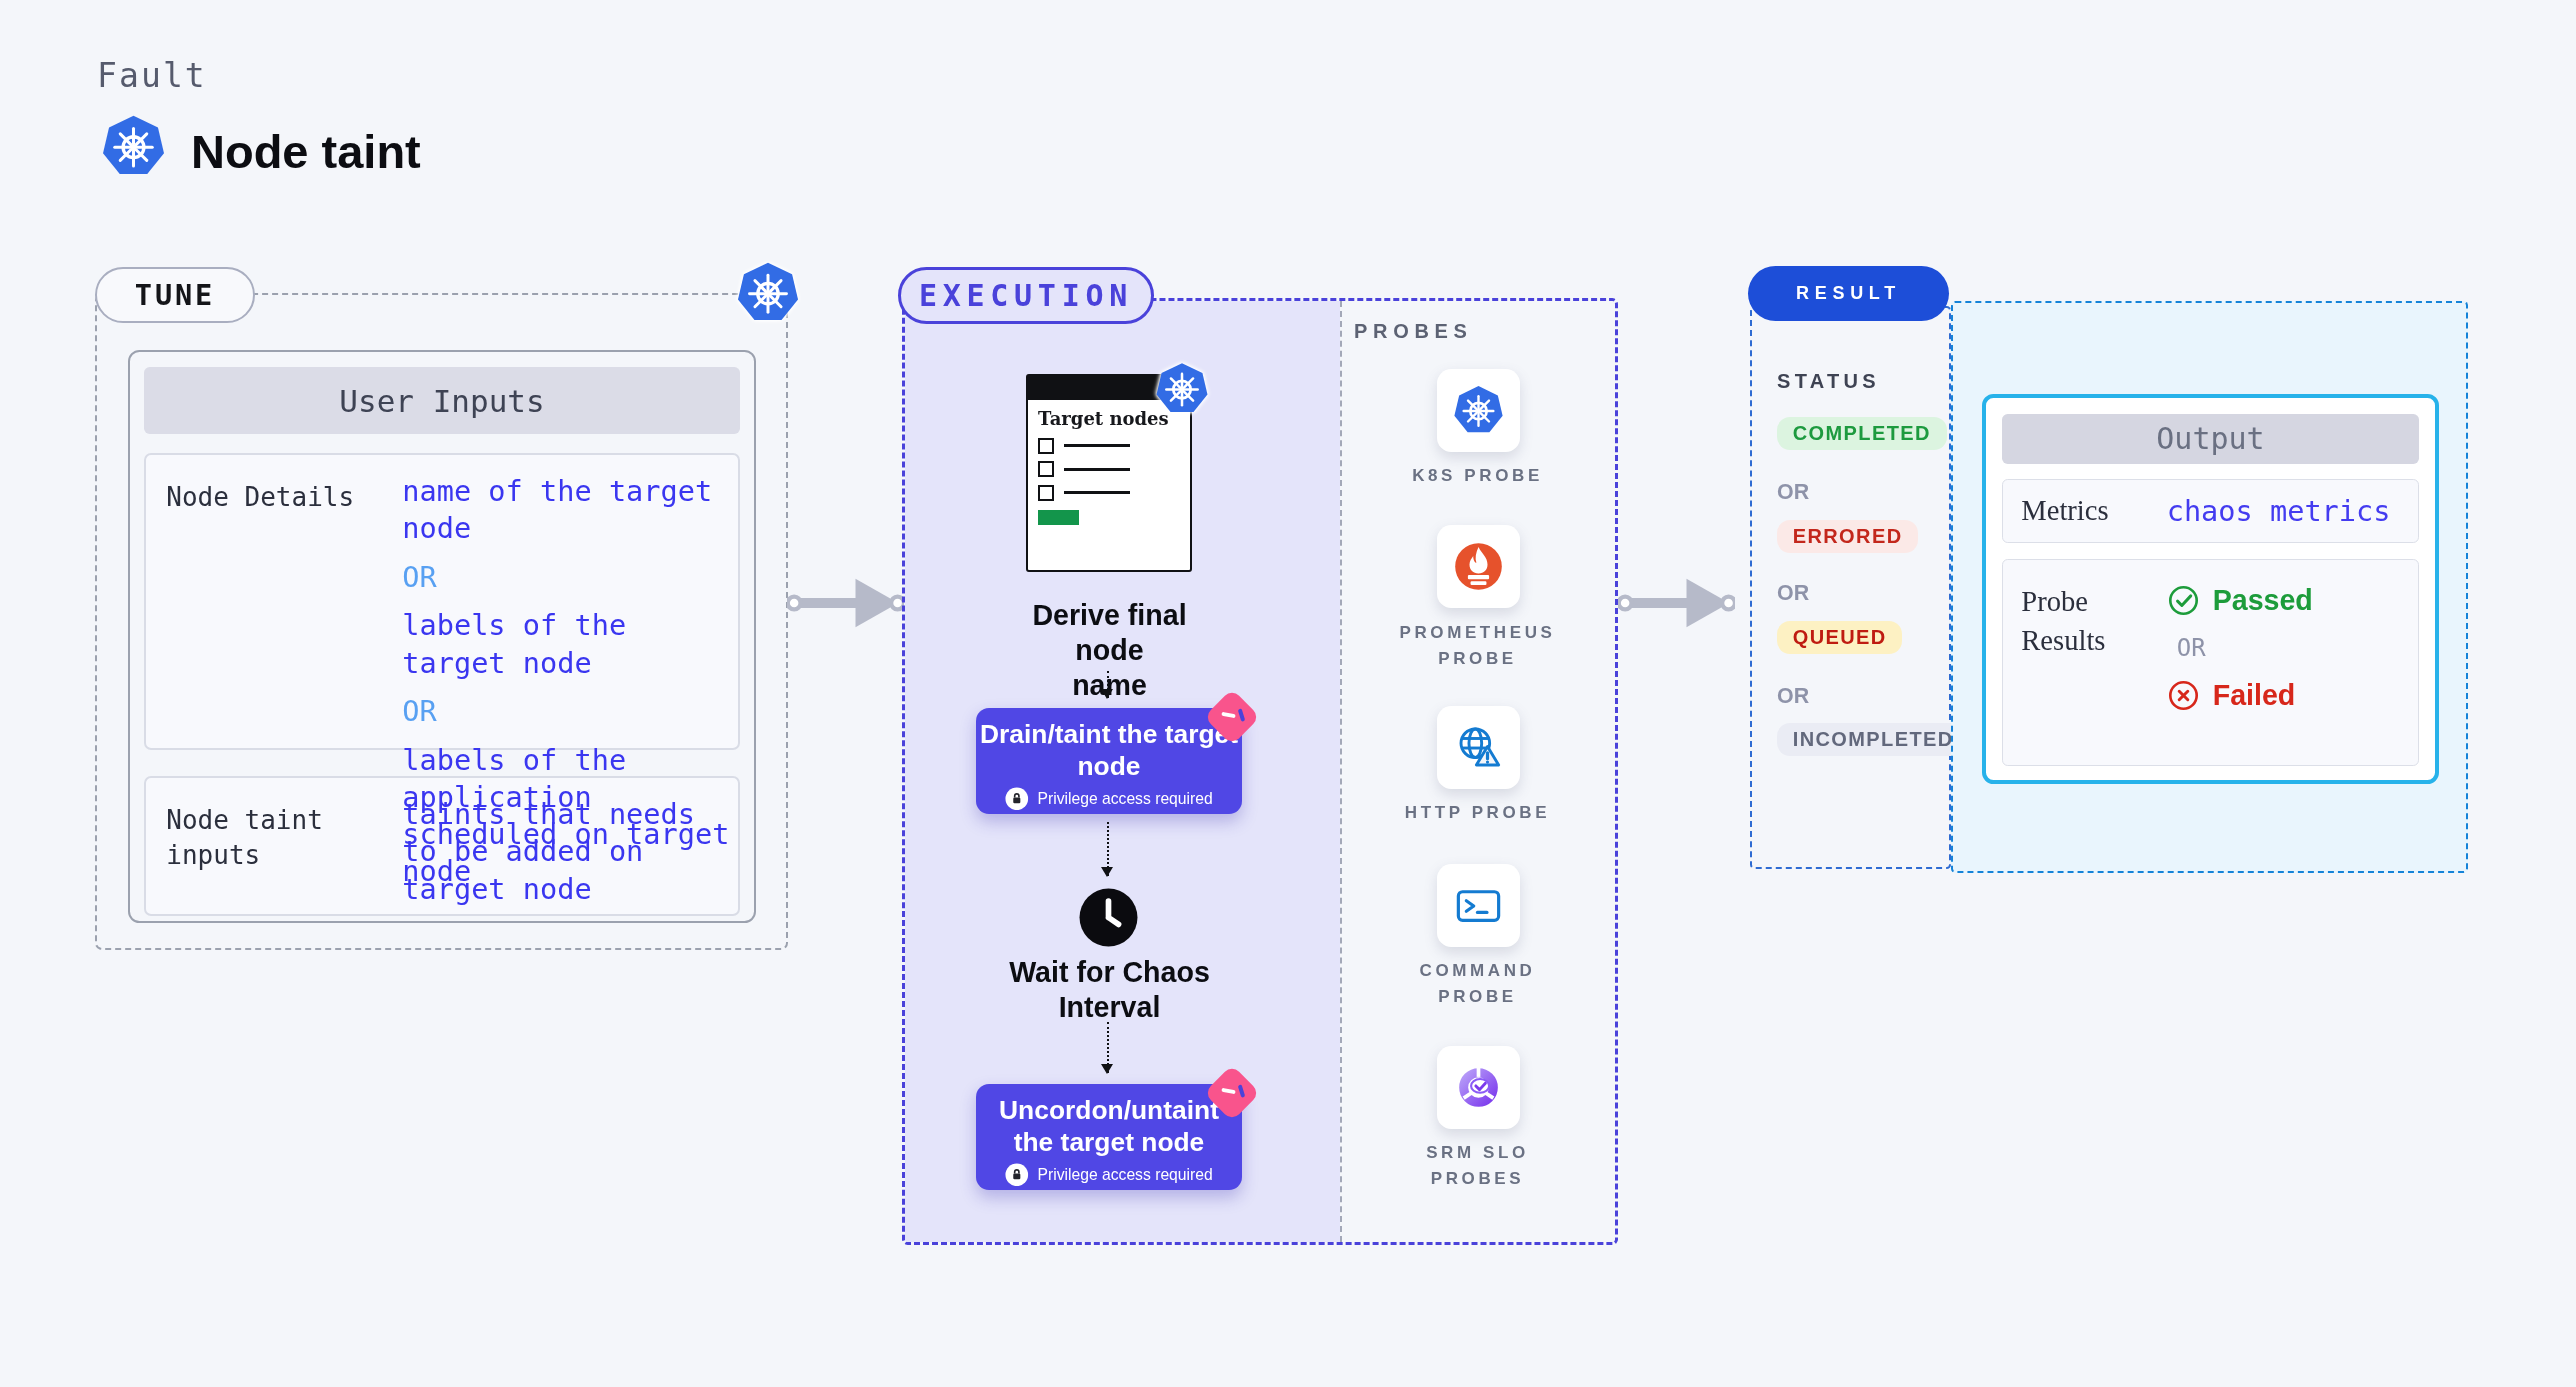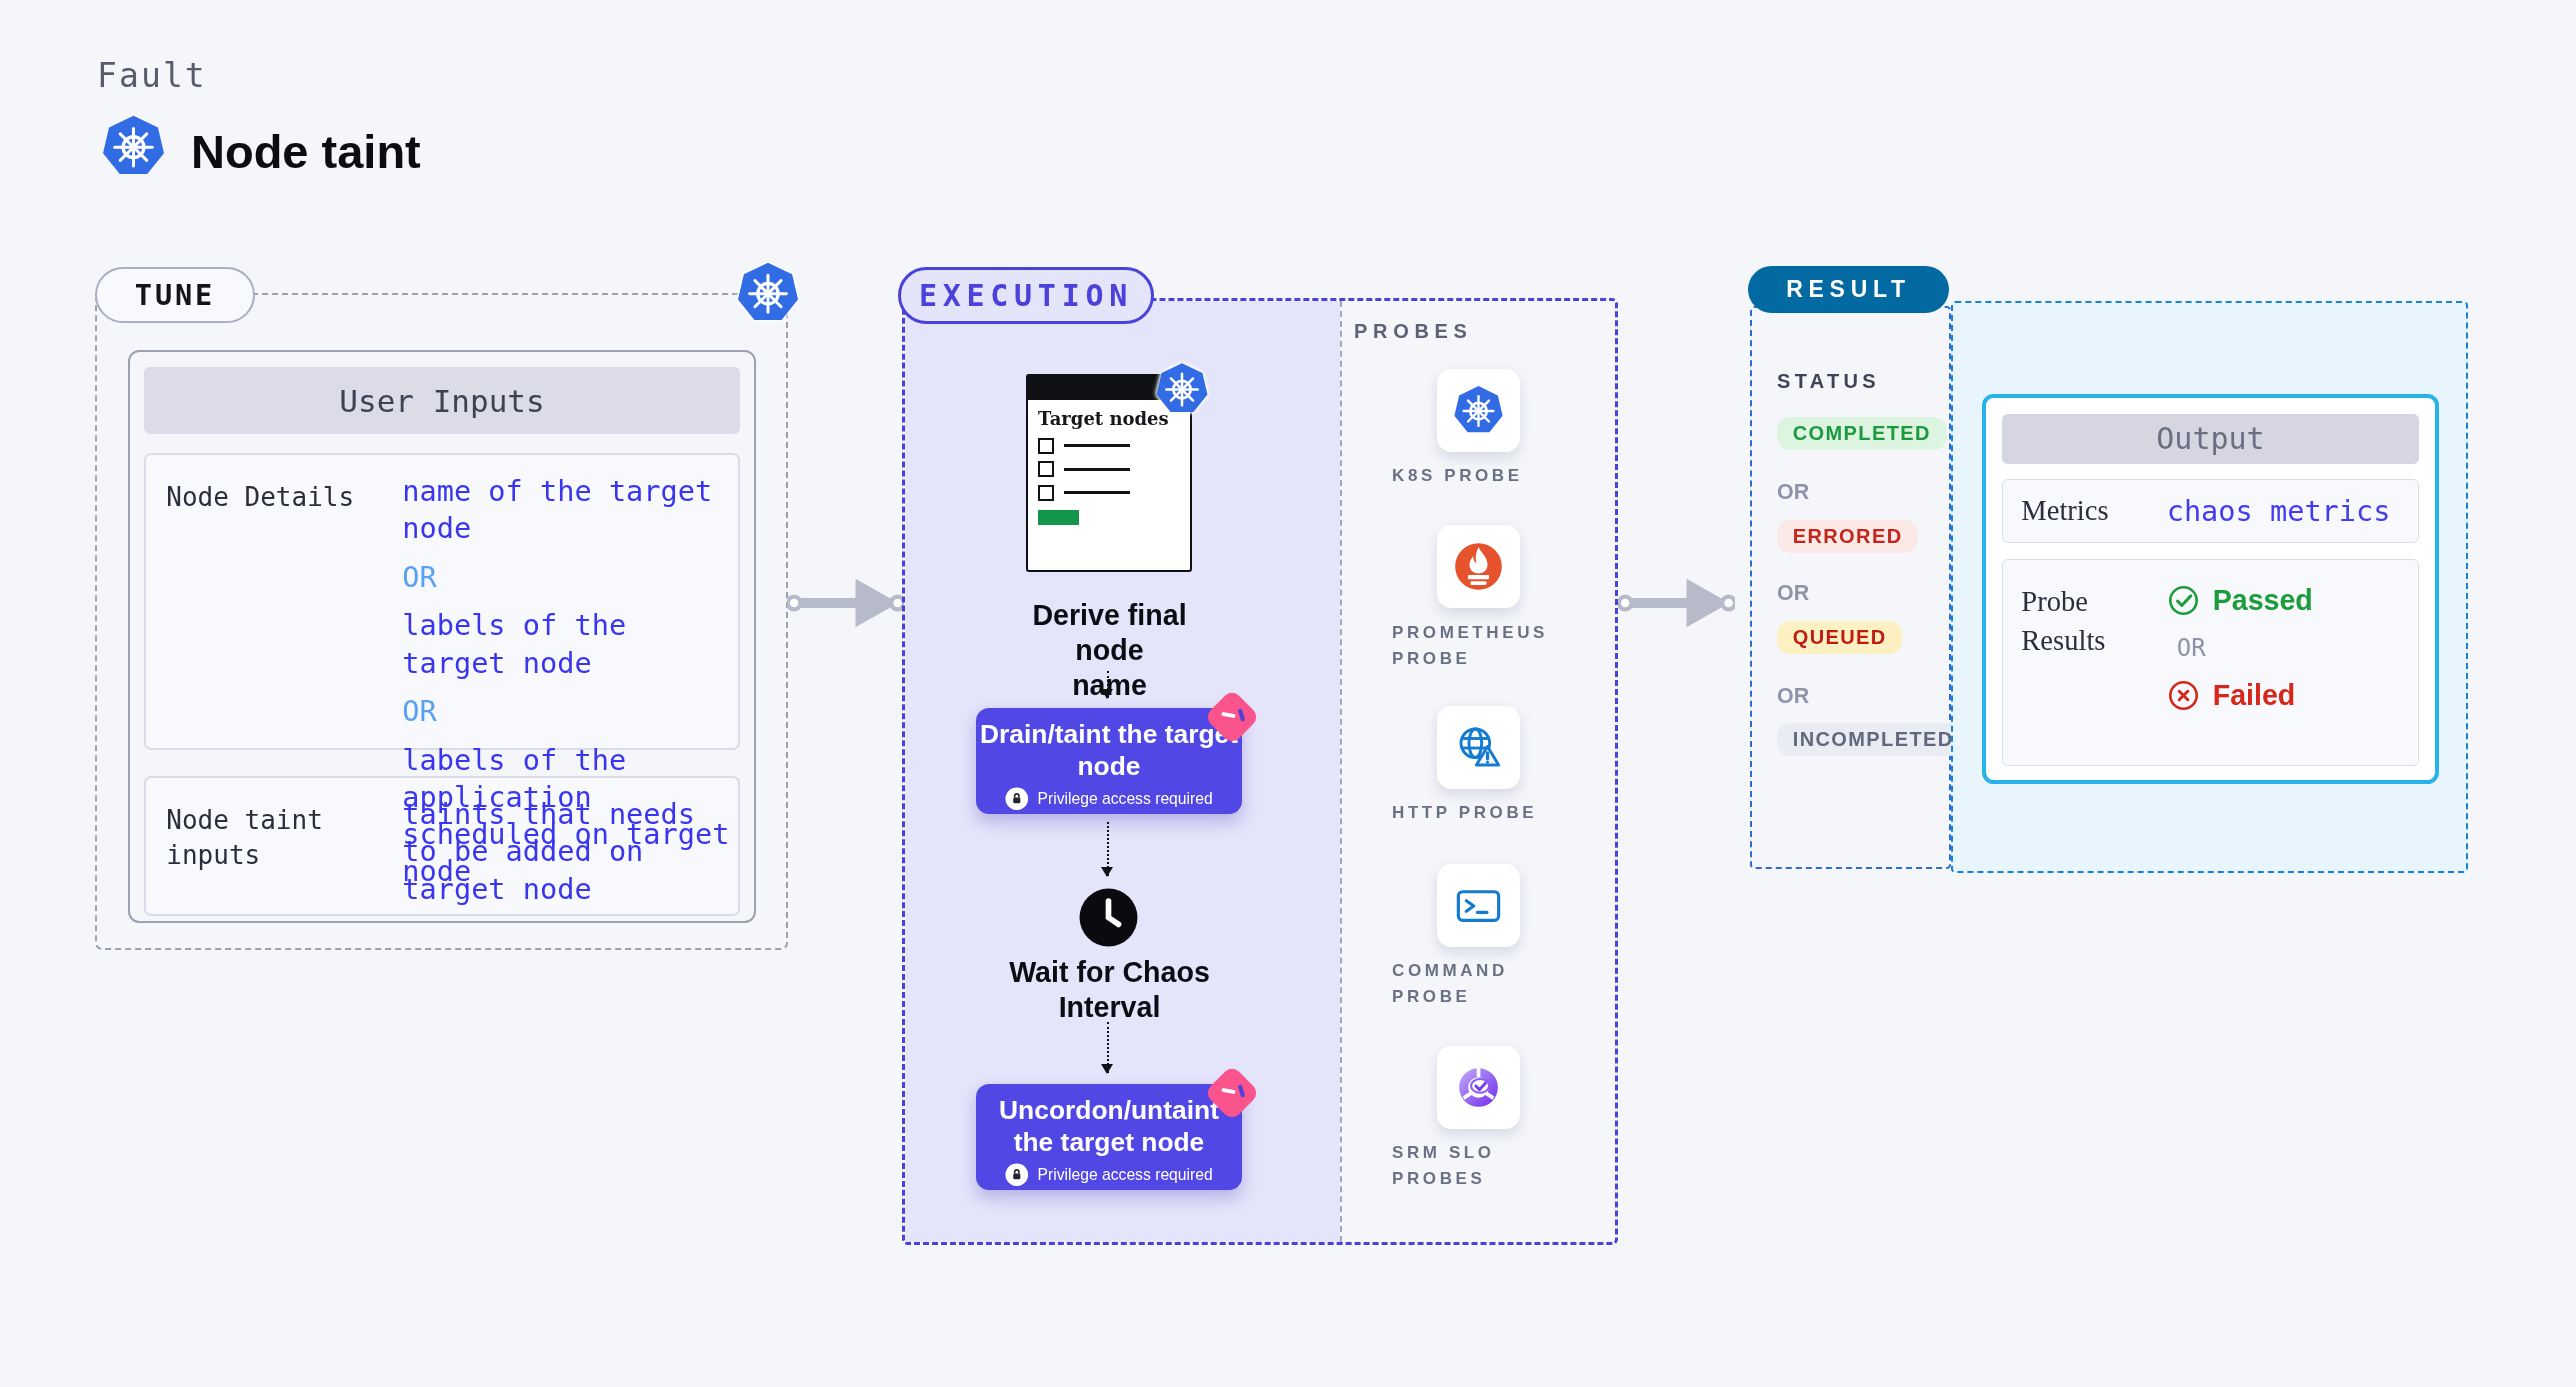--- a/index.html
+++ b/index.html
@@ -21,22 +21,22 @@
 
   
   .pill { display:flex; align-items:center; justify-content:center;
           border-radius:31px; font-weight:bold; z-index:5; }
   .pill-tune { left:95px; top:267px; width:160px; height:56px;
                background:#f8f9fc; border:2.9px solid #a9aec0; color:#141519;
                font-family:"DejaVu Sans Mono", monospace; font-size:28.6px; letter-spacing:2.9px; }
   .pill-exec { left:898px; top:267px; width:256px; height:57px;
                background:#e4e4fa; border:3.6px solid #4a42da; color:#4a42da;
                font-family:"DejaVu Sans Mono", monospace; font-size:30px; letter-spacing:5.7px; }
-  .pill-result { left:1748px; top:266px; width:201px; height:47px;
-               background:#0369a1; color:#fff; font-size:23px; letter-spacing:5.7px; }
+  .pill-result { left:1748px; top:266px; width:201px; height:55px;
+               background:#1d4ed8; color:#fff; font-size:18px; letter-spacing:5.7px; }
 
   
   .tune-box { left:95px; top:293px; width:693px; height:657px;
               border:2.9px dashed #9ba1ae; border-radius:7.1px; }
   .tune-corner-k8s { left:735px; top:260px; width:66px; height:66px; z-index:6;
               filter:drop-shadow(0 0 2.1px #fff) drop-shadow(0 0 1.4px #fff); }
   .ui-card { left:128px; top:350px; width:628px; height:573px;
              border:2.9px solid #9ba1ae; border-radius:11.4px; padding:15px 14.3px; }
   .ui-head { height:67px; background:#dbdce7; border-radius:5.7px;
              display:flex; align-items:center; justify-content:center;
@@ -103,21 +103,21 @@
   .corner-badge::after { content:''; position:absolute; left:18.6px; top:10px; width:13px; height:3.6px;
                   background:#4a42da; border-radius:2.1px; transform:rotate(28deg); }
 
   
   .probes-heading { left:1354px; top:320px; font-size:20px; font-weight:bold;
                     color:#5c6273; letter-spacing:5.7px; }
   .probe-card { left:1437px; width:83px; height:83px; background:#fff; border-radius:14.3px;
                 display:flex; align-items:center; justify-content:center;
                 box-shadow:0 5.7px 13px rgba(90,95,130,.18); }
   .probe-icon { width:53px; height:53px; }
-  .probe-label { left:1392px; width:171px; font-size:17px; font-weight:bold;
+  .probe-label { left:1392px; width:171px; text-align:center; font-size:17px; font-weight:bold;
                  color:#6a7183; letter-spacing:3.6px; line-height:1.5; }
 
   
   .status-box { left:1750px; top:306px; width:201px; height:563px;
                 border:2.1px dashed #2e6bd2; border-radius:4.3px; }
   .status-heading { left:1777px; top:370px; font-size:20px; font-weight:bold;
                     color:#3e4353; letter-spacing:4.3px; }
   .badge { display:inline-flex; align-items:center; border-radius:13px; height:33px;
            padding:0 15.7px; font-size:20px; font-weight:bold; letter-spacing:1.4px; }
   .badge-completed { left:1777px; top:417px; color:#1d9a3f; background:#dcf4e0; }

